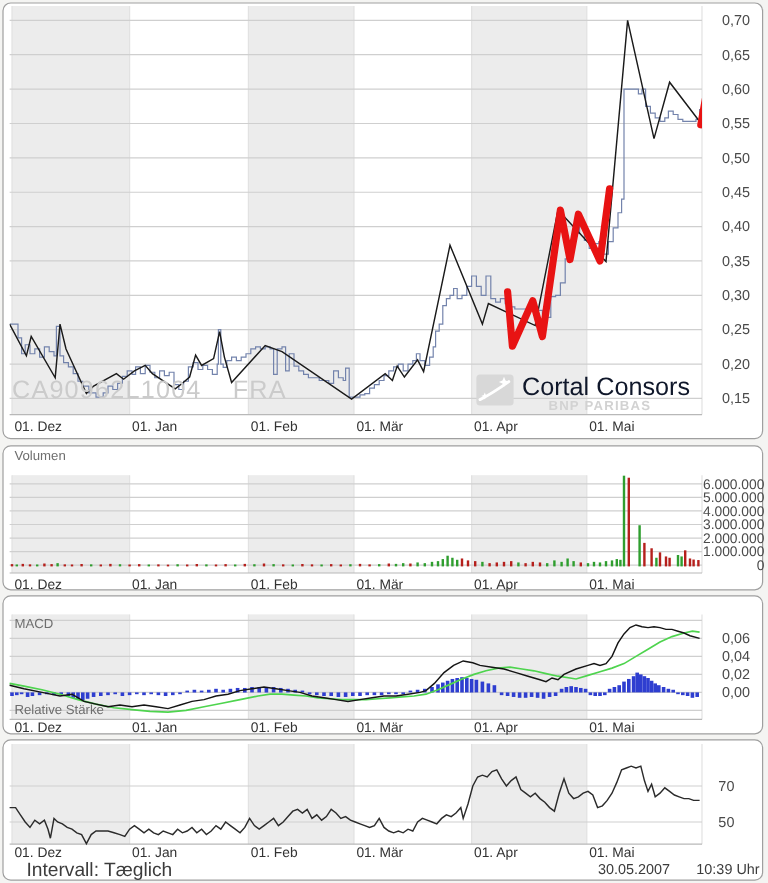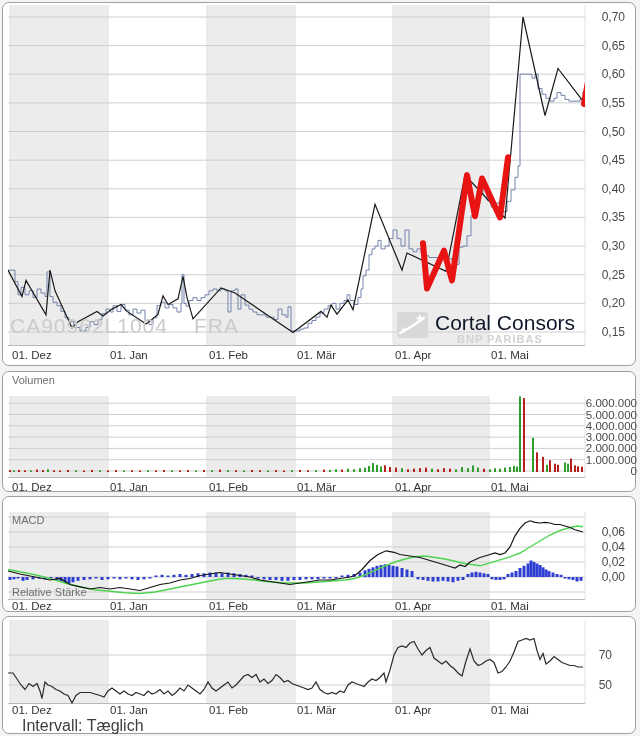--- a/index.html
+++ b/index.html
@@ -403,14 +403,18 @@
     </div>
     <span id="brand-name">Cortal Consors</span>
     <span id="brand-sub">BNP PARIBAS</span>
   </div>
 
   <div class="overlay panel-title" id="title-volume">Volumen</div>
   <div class="overlay panel-title" id="title-macd">MACD</div>
   <div class="overlay panel-title" id="title-rsi">Relative Stärke</div>
 
   <div class="overlay" id="footer-interval">Intervall: Tæglich</div>
+  <div class="overlay" id="footer-right">
+    <span>30.05.2007</span>
+    <span>10:39 Uhr</span>
+  </div>
 
 </div>
 
 </body></html>

